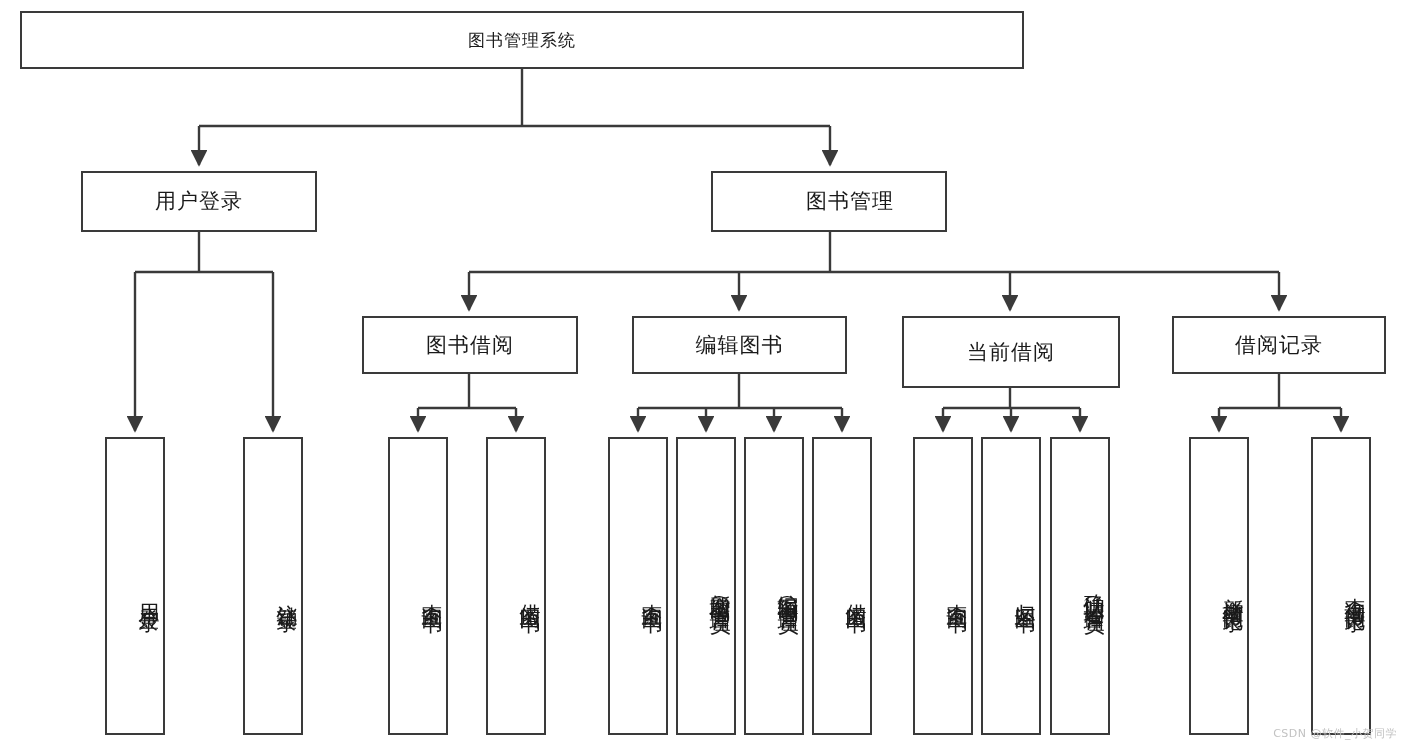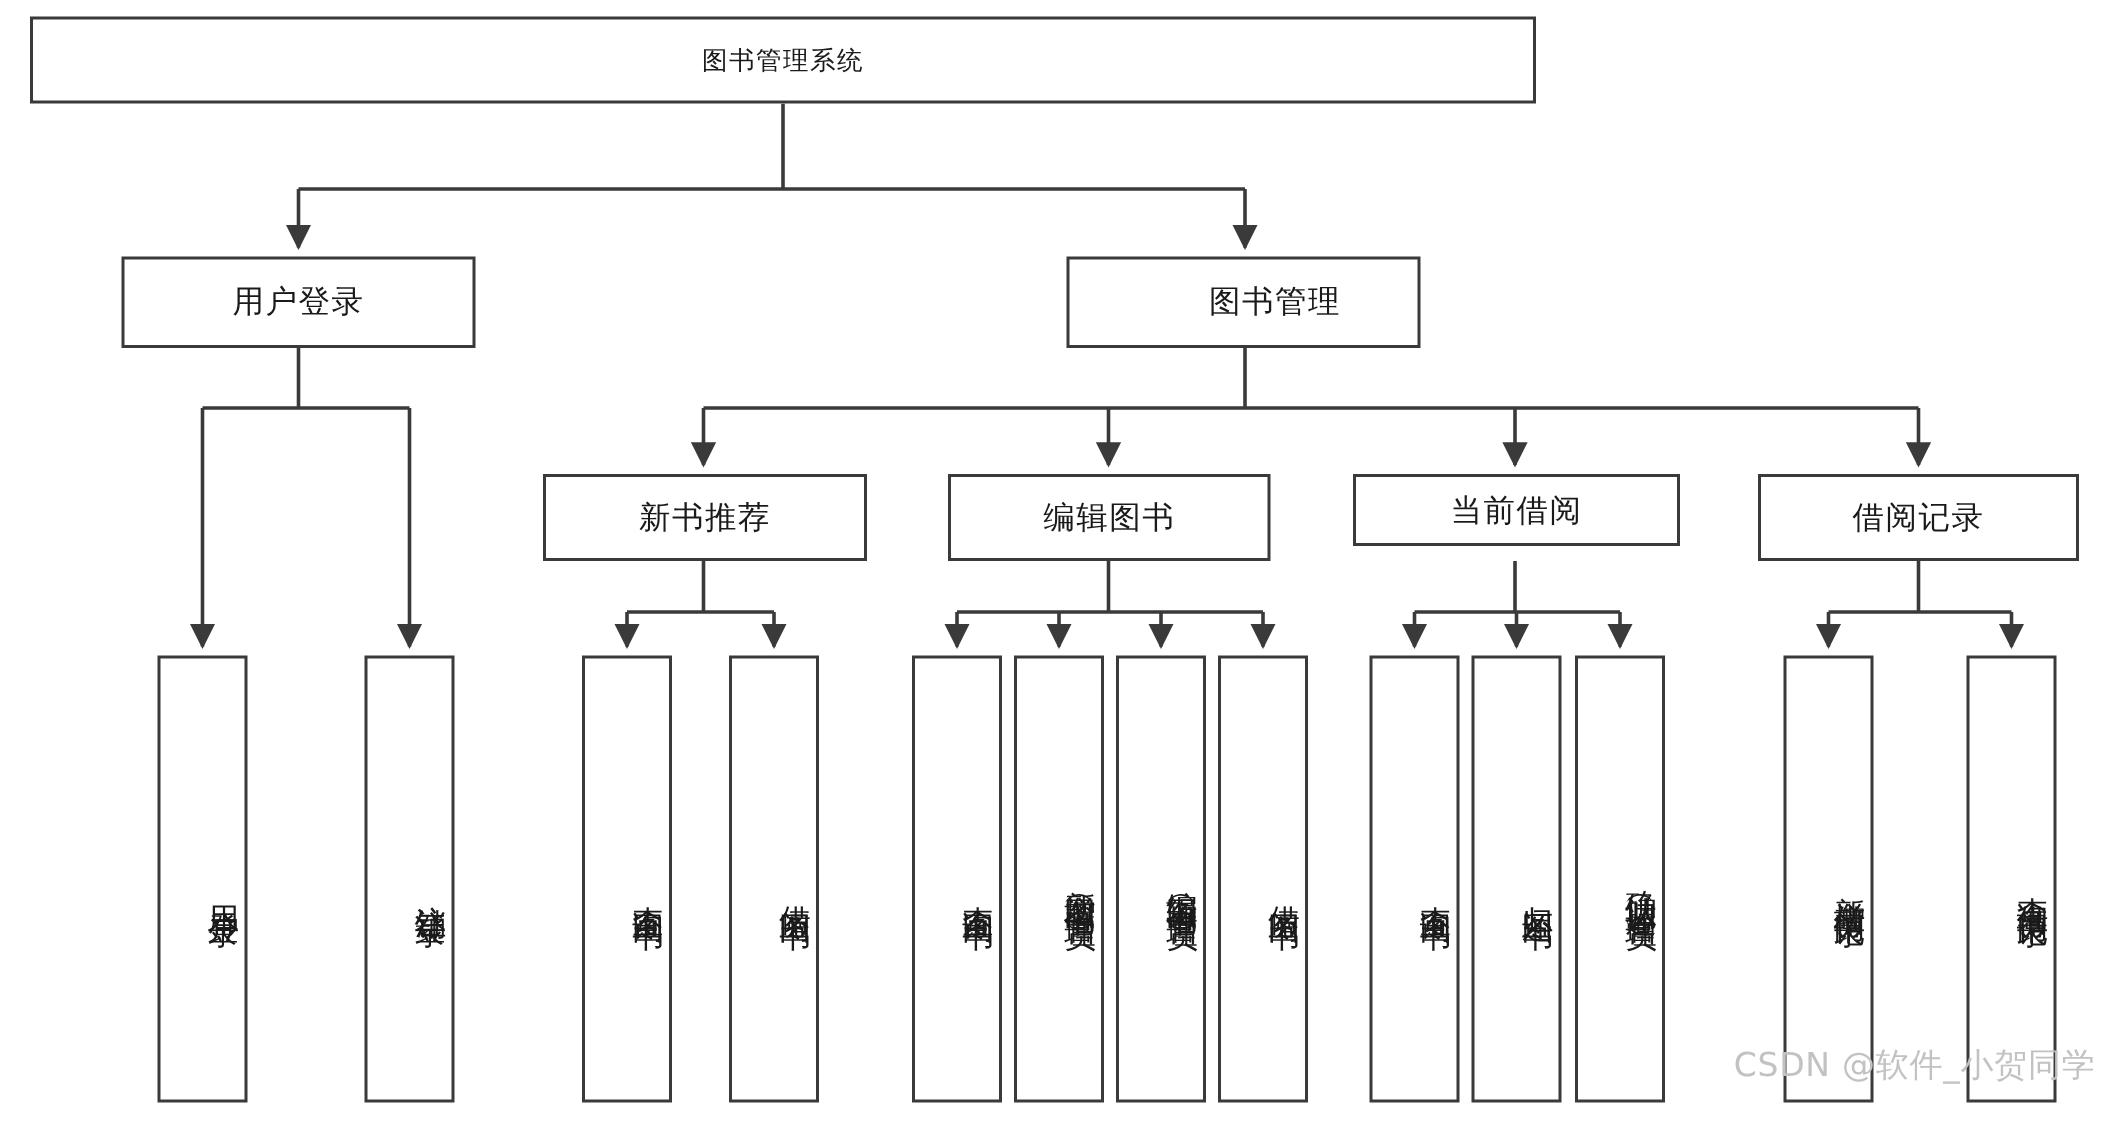--- a/index.html
+++ b/index.html
@@ -57,22 +57,22 @@
     align-items: flex-start;
     justify-content: center;
     padding-top: 14px;
   }
   .node.v.tall {
     padding-top: 8px;
   }
   .watermark {
     position: absolute;
     right: 8px;
-    bottom: 22px;
-    font-size: 22px;
+    bottom: 6px;
+    font-size: 11px;
     color: #c2c2c2;
     letter-spacing: 0.5px;
     z-index: 5;
     white-space: nowrap;
   }
 </style>
 </head>
 <body>
 
 <div id="diagram">
@@ -132,26 +132,26 @@
   </div>
 
   <div class="node h" style="left:81px; top:171px; width:236px; height:61px;">
     <span>用户登录</span>
   </div>
   <div class="node h" style="left:711px; top:171px; width:236px; height:61px;padding-left:42px;">
     <span>图书管理</span>
   </div>
 
   <div class="node h" style="left:362px; top:316px; width:216px; height:58px;">
-    <span>新书推荐</span>
+    <span>图书借阅</span>
   </div>
   <div class="node h" style="left:632px; top:316px; width:215px; height:58px;">
     <span>编辑图书</span>
   </div>
-  <div class="node h" style="left:902px; top:316px; width:218px; height:48px;">
+  <div class="node h" style="left:902px; top:316px; width:218px; height:72px;">
     <span>当前借阅</span>
   </div>
   <div class="node h" style="left:1172px; top:316px; width:214px; height:58px;">
     <span>借阅记录</span>
   </div>
 
   <div class="node v" style="left:105px; top:437px; width:60px; height:298px;">
     <span>用户登录</span>
   </div>
   <div class="node v" style="left:243px; top:437px; width:60px; height:298px;">

